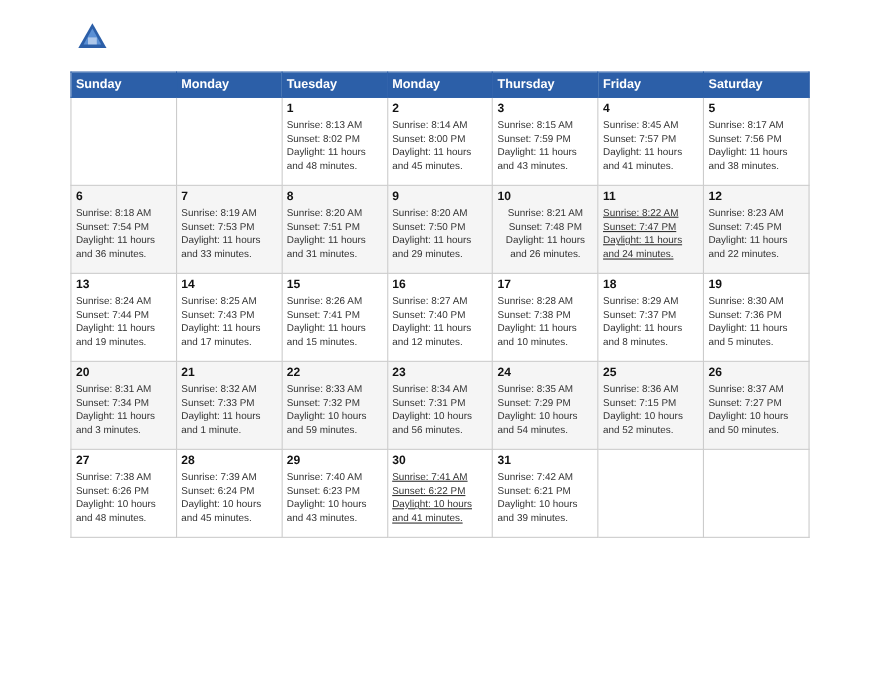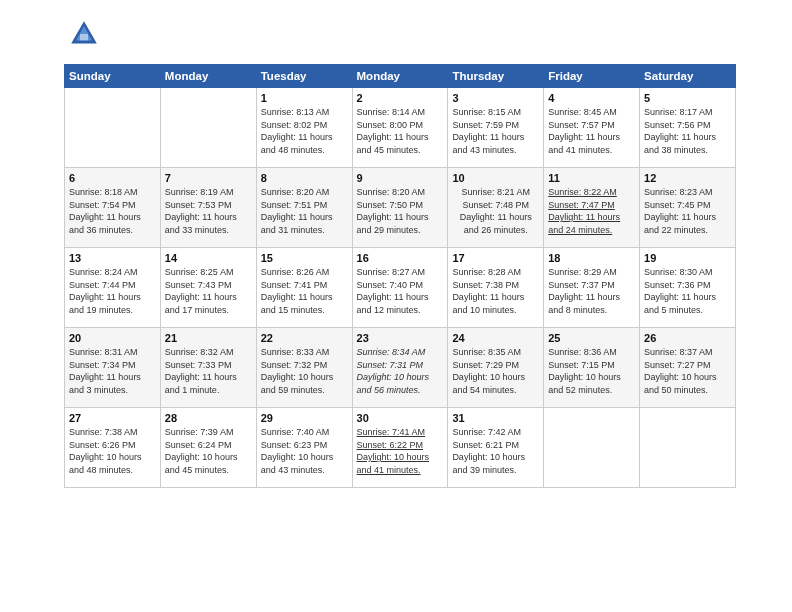--- a/index.html
+++ b/index.html
@@ -273,21 +273,21 @@
 Daylight: 11 hours and 1 minute.</div>
           </td>
           <td>
             <span class="day-num">22</span>
             <div class="day-info" style="white-space: pre-line;">Sunrise: 8:33 AM
 Sunset: 7:32 PM
 Daylight: 10 hours and 59 minutes.</div>
           </td>
           <td>
             <span class="day-num">23</span>
-            <div class="day-info" style="white-space: pre-line; font-style: italic;">Sunrise: 8:34 AM
+            <div class="day-info" style="white-space: pre-line;">Sunrise: 8:34 AM
 Sunset: 7:31 PM
 Daylight: 10 hours and 56 minutes.</div>
           </td>
           <td>
             <span class="day-num">24</span>
             <div class="day-info" style="white-space: pre-line;">Sunrise: 8:35 AM
 Sunset: 7:29 PM
 Daylight: 10 hours and 54 minutes.</div>
           </td>
           <td>

